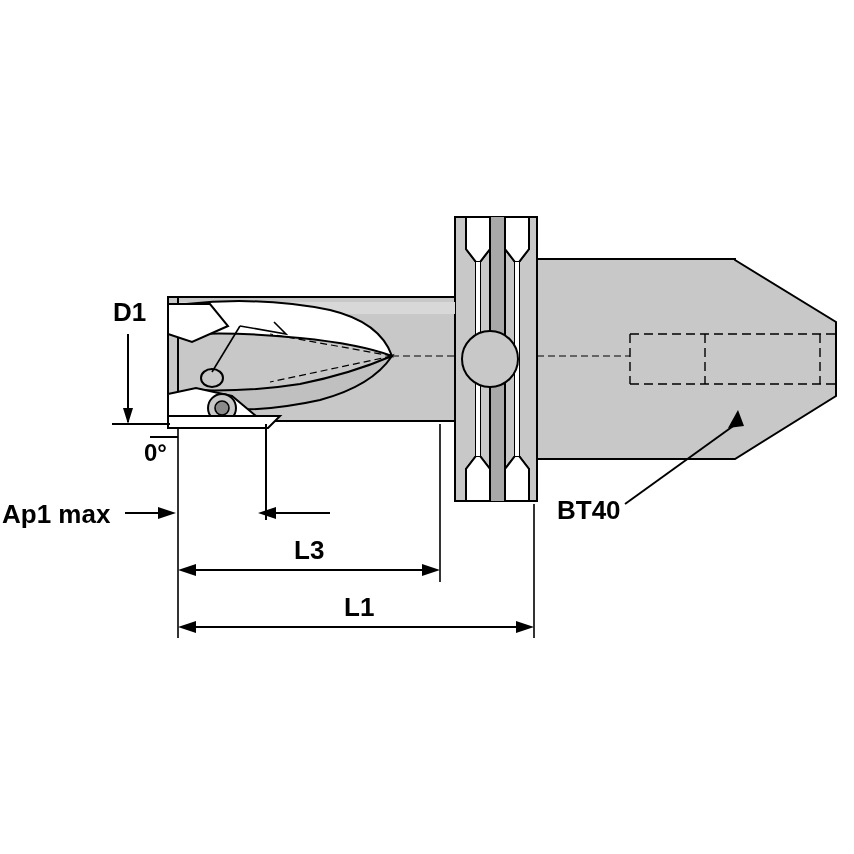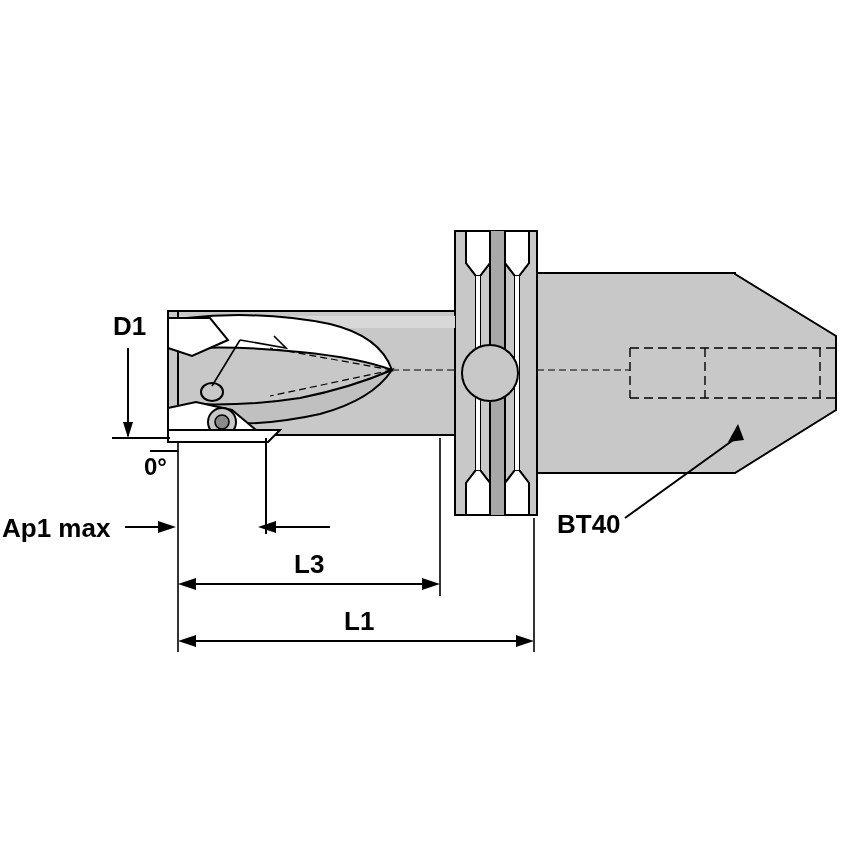--- a/index.html
+++ b/index.html
@@ -10,21 +10,21 @@
   body {
     width: 854px;
     height: 854px;
     font-family: "Liberation Sans", sans-serif;
     position: relative;
     overflow: hidden;
   }
   #stage {
     position: absolute;
     left: 0;
-    top: 18px;
+    top: 4px;
     width: 854px;
     height: 605px;
   }
   svg#drawing {
     display: block;
     width: 854px;
     height: 854px;
   }
   .lbl {
     font-family: "Liberation Sans", sans-serif;

